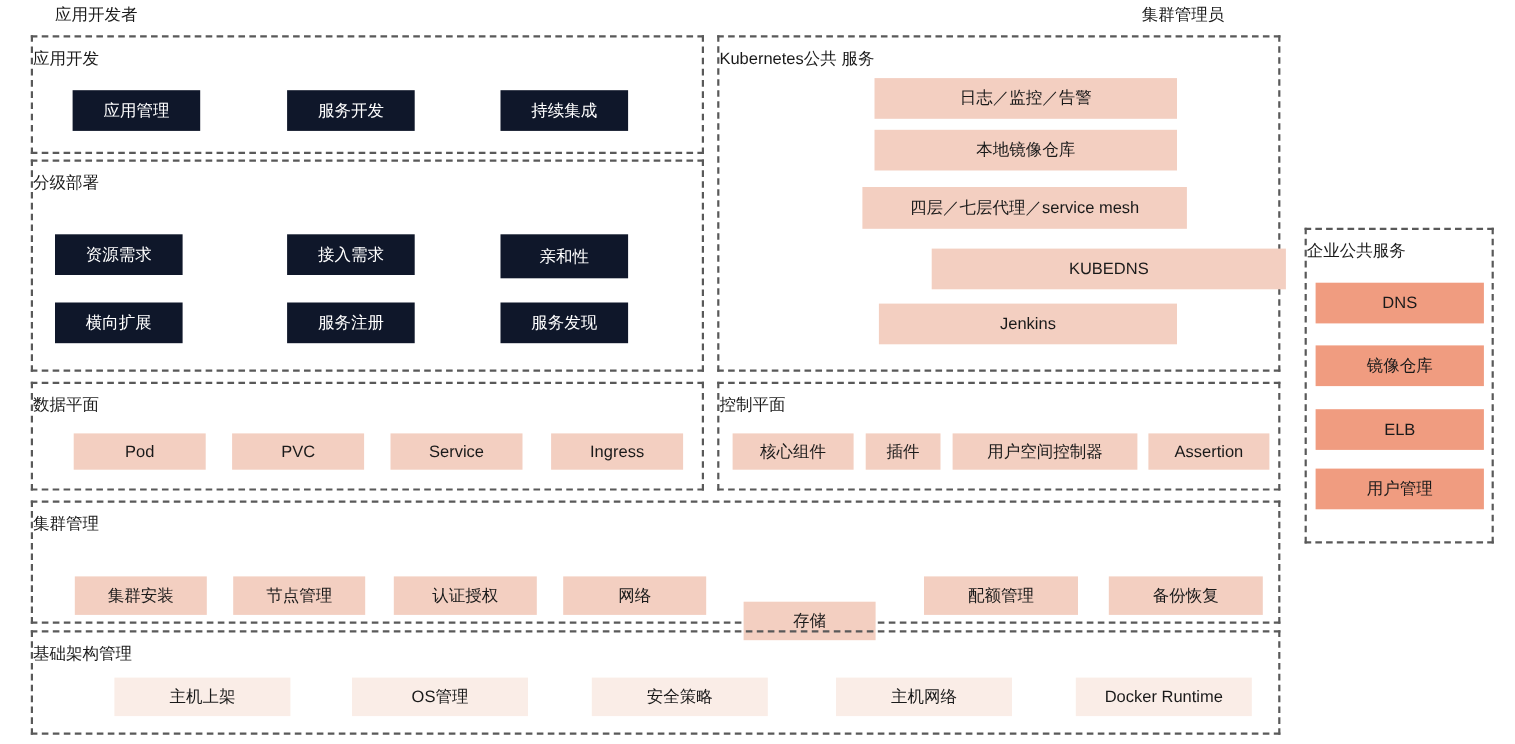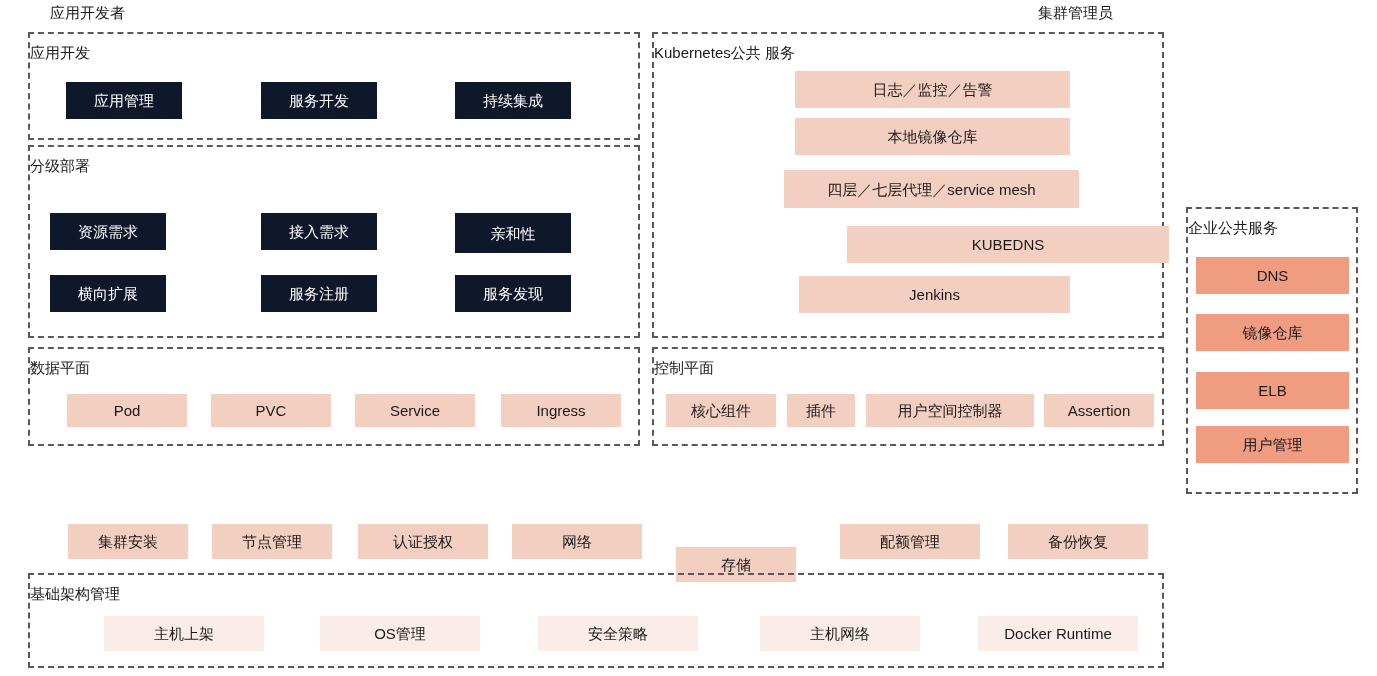--- a/index.html
+++ b/index.html
@@ -123,20 +123,23 @@
   <div class="chip salmon-light" style="left:501px; top:394px; width:120px; height:33px;">Ingress</div>
 
   <div class="panel" style="left:652px; top:347px; width:512px; height:99px;">
     <div class="panel-title" style="top:10px;">控制平面</div>
   </div>
   <div class="chip salmon-light" style="left:666px; top:394px; width:110px; height:33px;">核心组件</div>
   <div class="chip salmon-light" style="left:787px; top:394px; width:68px; height:33px;">插件</div>
   <div class="chip salmon-light" style="left:866px; top:394px; width:168px; height:33px;">用户空间控制器</div>
   <div class="chip salmon-light" style="left:1044px; top:394px; width:110px; height:33px;">Assertion</div>
 
+  <div class="panel" style="left:28px; top:455px; width:1136px; height:112px;">
+    <div class="panel-title" style="top:10px;">集群管理</div>
+  </div>
   <div class="chip salmon-light" style="left:68px; top:524px; width:120px; height:35px;">集群安装</div>
   <div class="chip salmon-light" style="left:212px; top:524px; width:120px; height:35px;">节点管理</div>
   <div class="chip salmon-light" style="left:358px; top:524px; width:130px; height:35px;">认证授权</div>
   <div class="chip salmon-light" style="left:512px; top:524px; width:130px; height:35px;">网络</div>
   <div class="chip salmon-light" style="left:676px; top:547px; width:120px; height:35px;">存储</div>
   <div class="chip salmon-light" style="left:840px; top:524px; width:140px; height:35px;">配额管理</div>
   <div class="chip salmon-light" style="left:1008px; top:524px; width:140px; height:35px;">备份恢复</div>
 
   <div class="panel" style="left:28px; top:573px; width:1136px; height:95px;">
     <div class="panel-title" style="top:10px;">基础架构管理</div>

